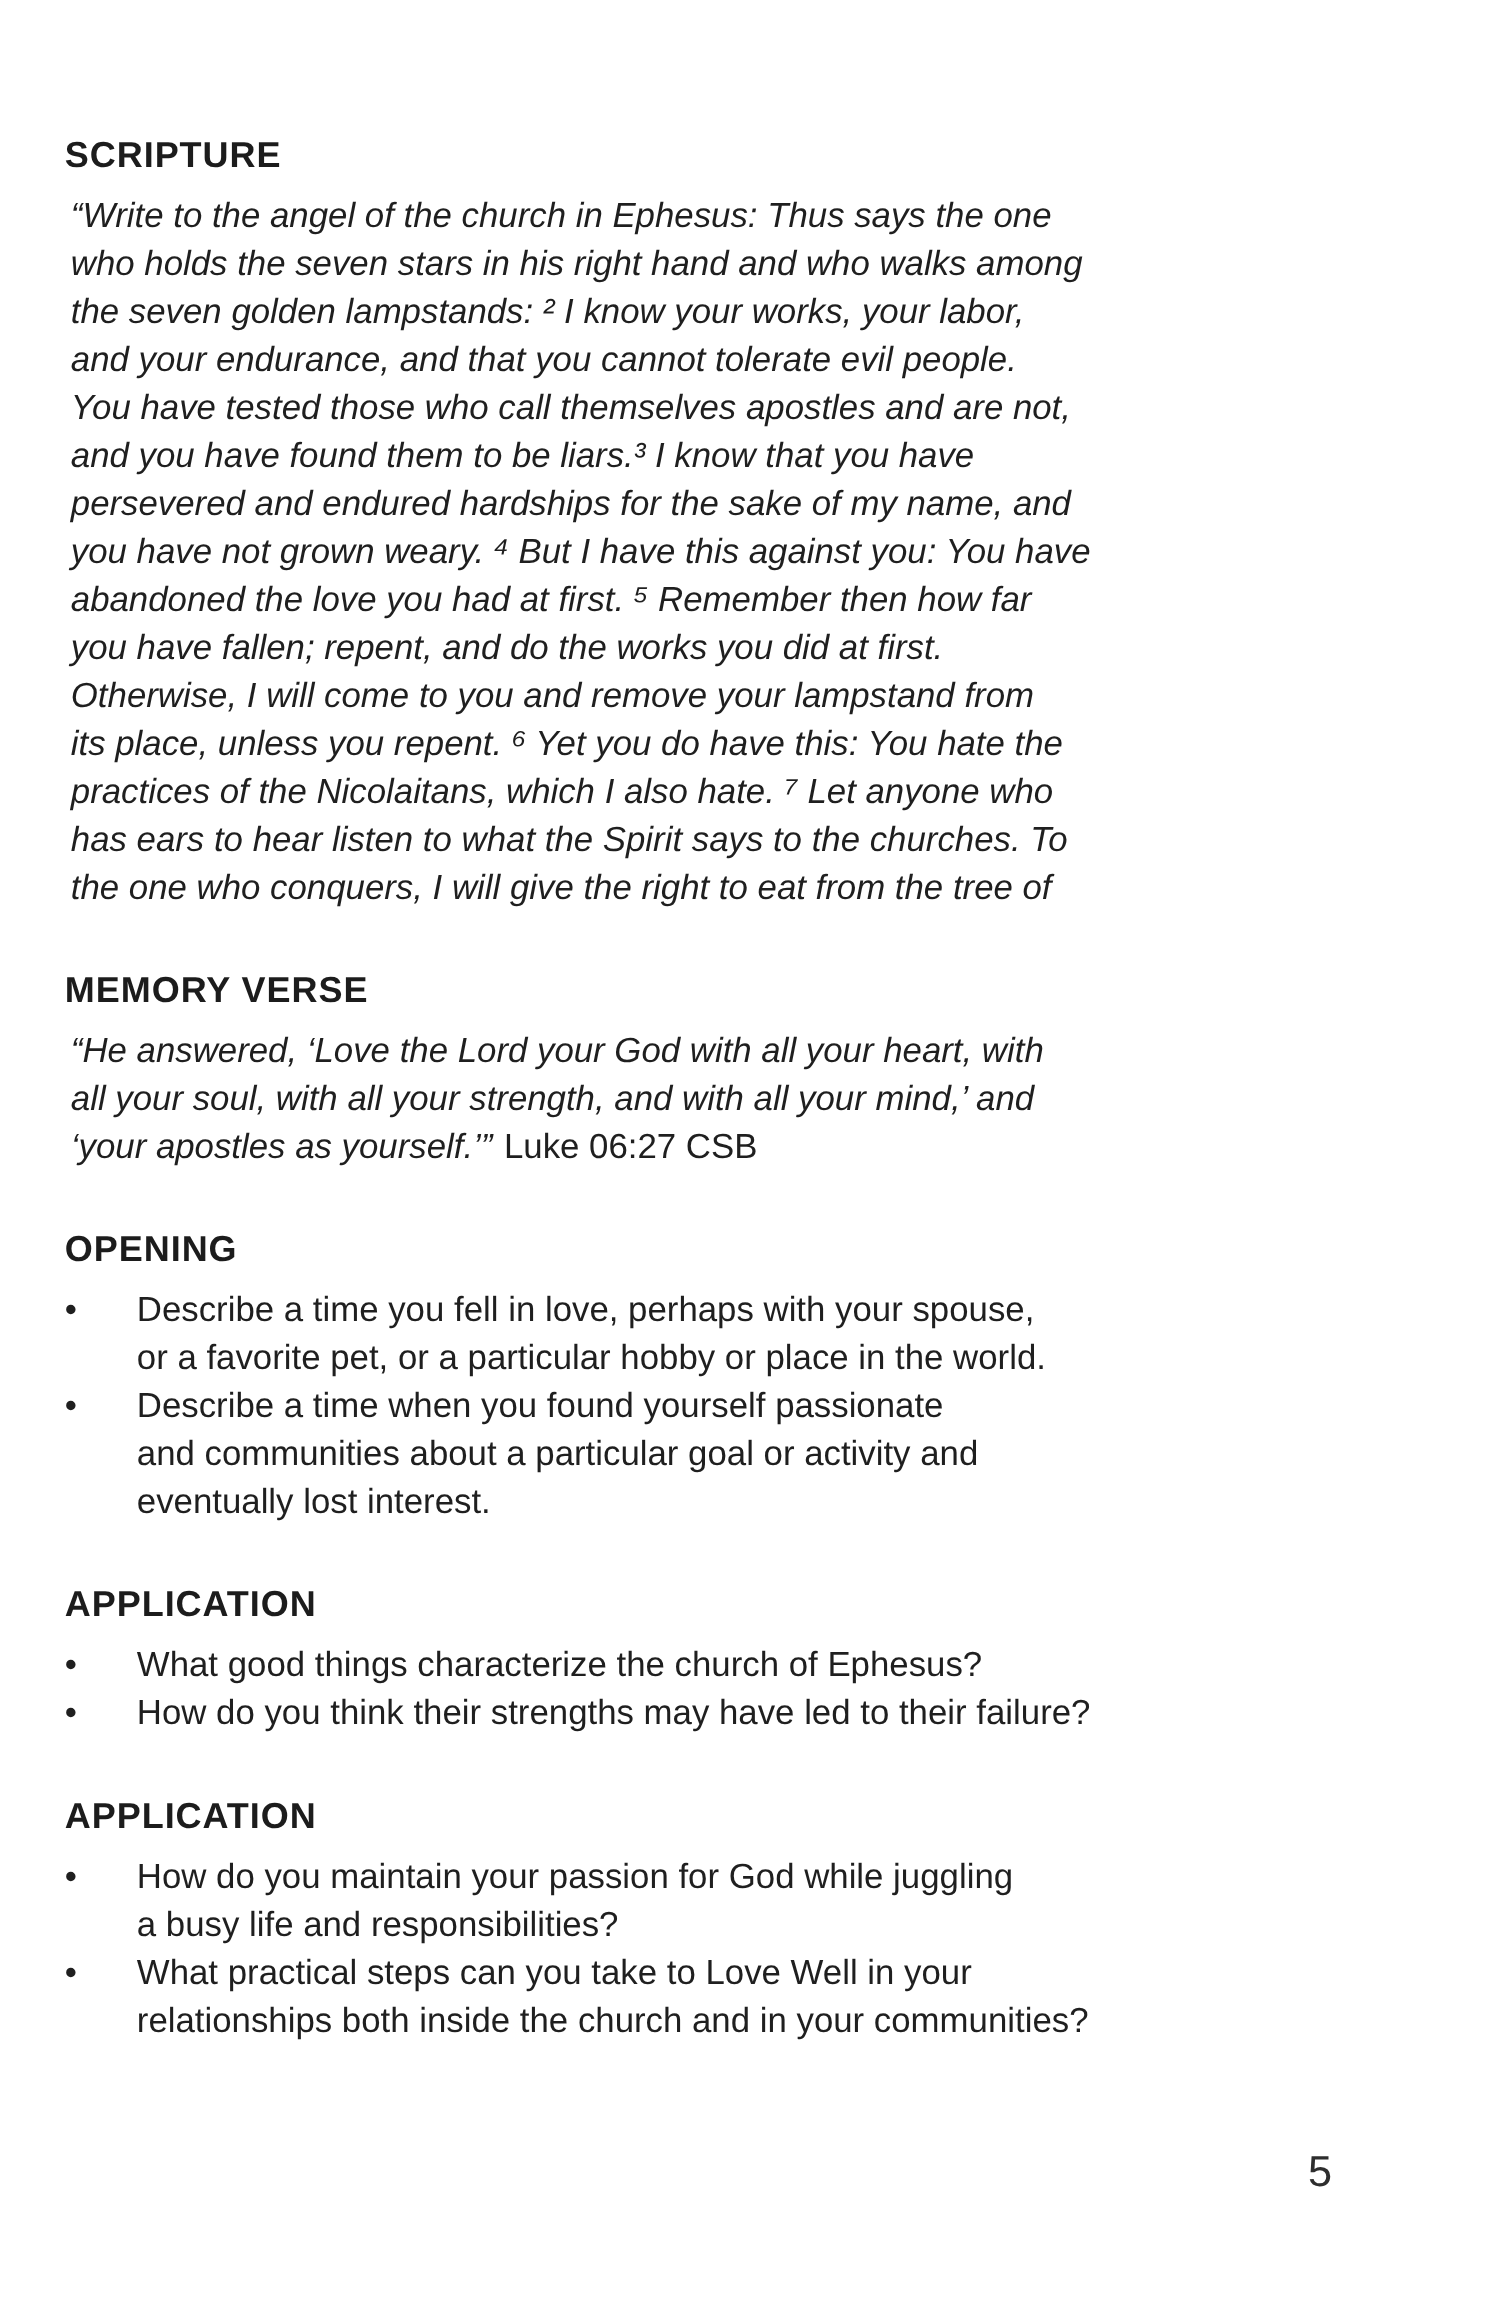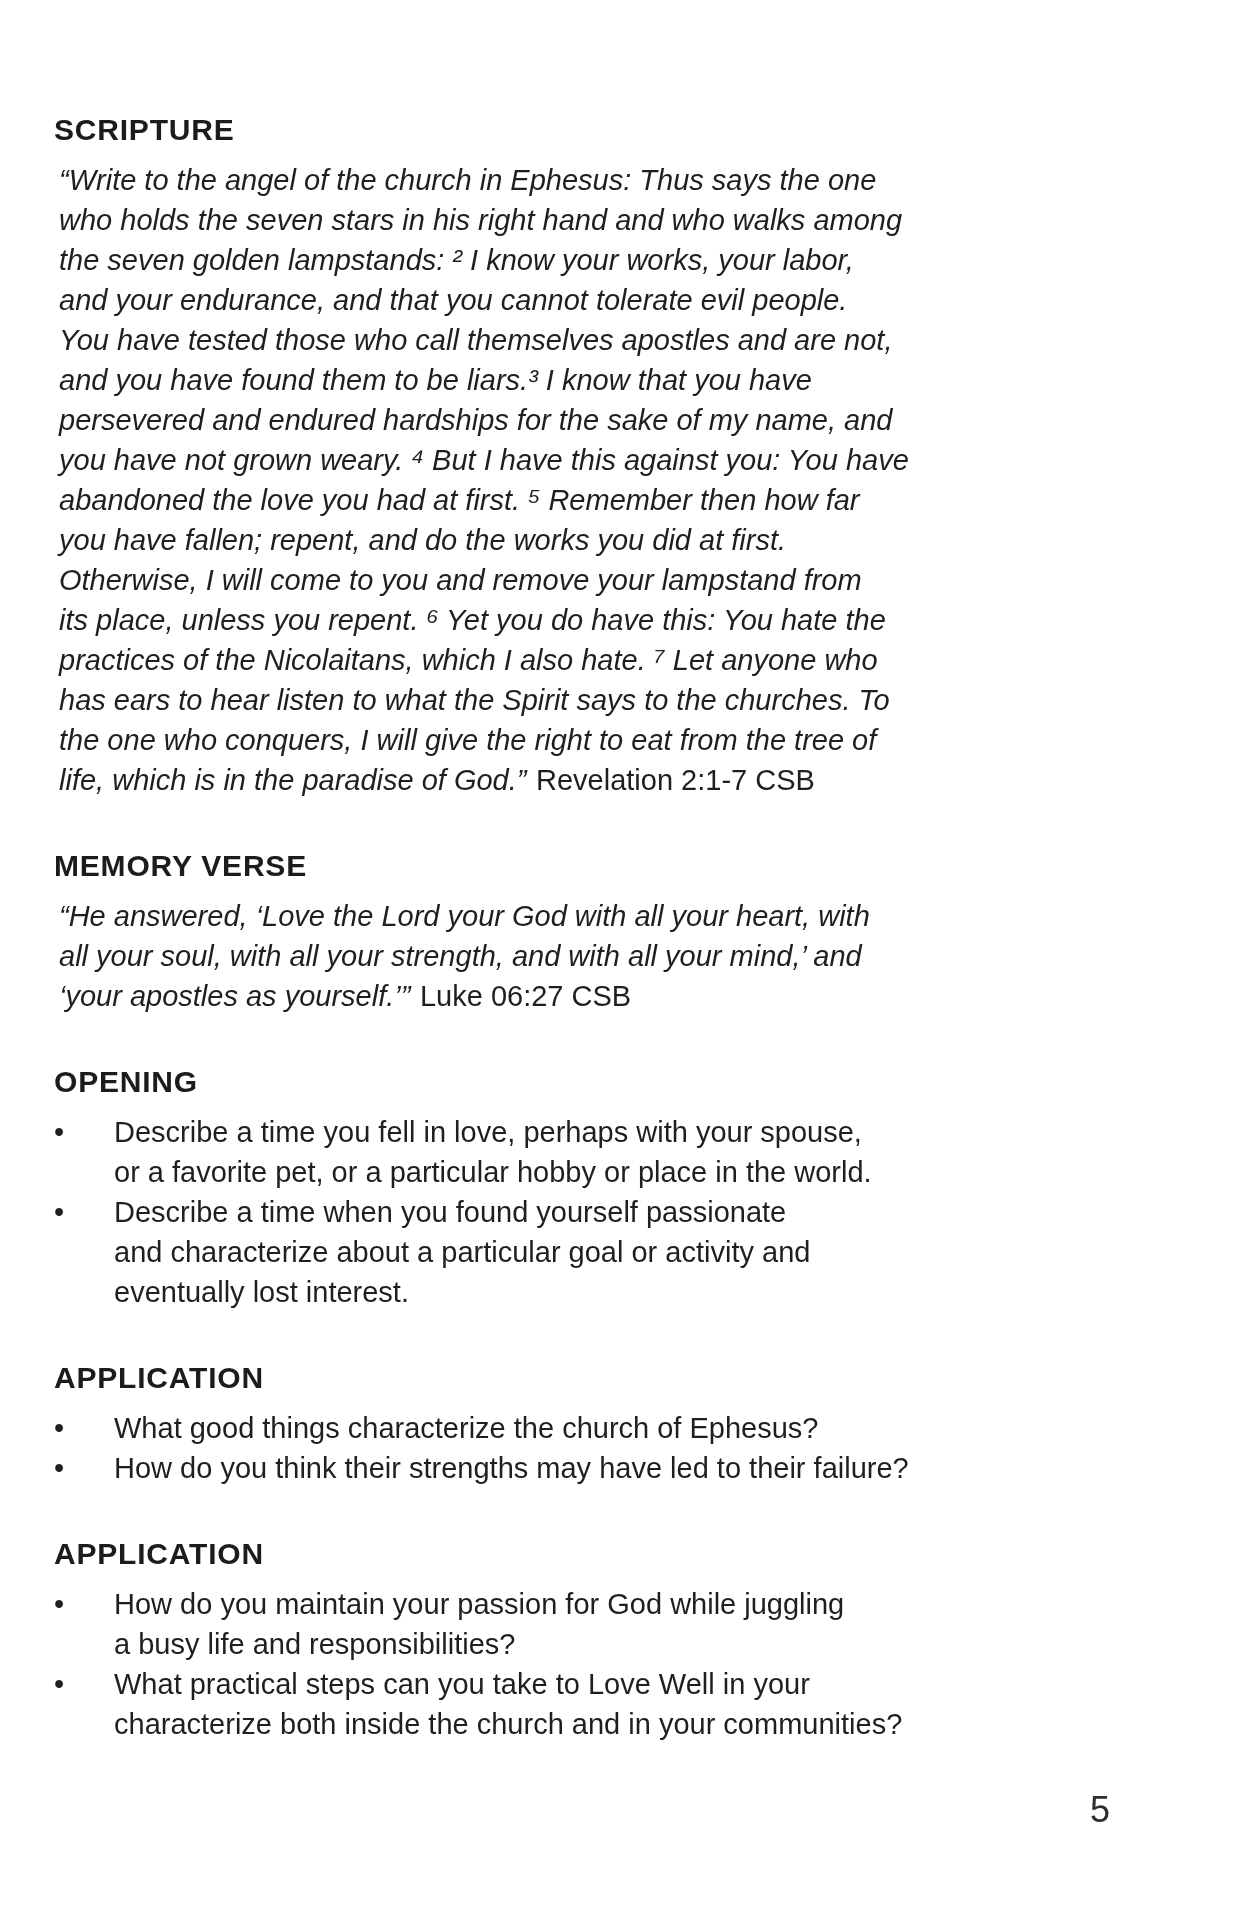--- a/index.html
+++ b/index.html
@@ -79,21 +79,20 @@
 and you have found them to be liars.³ I know that you have
 persevered and endured hardships for the sake of my name, and
 you have not grown weary. ⁴ But I have this against you: You have
 abandoned the love you had at first. ⁵ Remember then how far
 you have fallen; repent, and do the works you did at first.
 Otherwise, I will come to you and remove your lampstand from
 its place, unless you repent. ⁶ Yet you do have this: You hate the
 practices of the Nicolaitans, which I also hate. ⁷ Let anyone who
 has ears to hear listen to what the Spirit says to the churches. To
 the one who conquers, I will give the right to eat from the tree of</span>
-      <span class="last-line"><span class="q">life, which is in the paradise of God.”</span><span class="ref">Revelation 2:1-7 CSB</span></span>
     </p>
   </section>
 
   <section>
     <h2>MEMORY VERSE</h2>
     <p class="body-text">
       <span class="lines q">“He answered, ‘Love the Lord your God with all your heart, with
 all your soul, with all your strength, and with all your mind,’ and</span>
       <span class="last-line"><span class="q">‘your apostles as yourself.’”</span><span class="ref">Luke 06:27 CSB</span></span>
     </p>
@@ -103,21 +102,21 @@
     <h2>OPENING</h2>
     <ul class="bullets">
       <li>
         <span class="dot">•</span>
         <span class="btext">Describe a time you fell in love, perhaps with your spouse,
 or a favorite pet, or a particular hobby or place in the world.</span>
       </li>
       <li>
         <span class="dot">•</span>
         <span class="btext">Describe a time when you found yourself passionate
-and characterize about a particular goal or activity and
+and communities about a particular goal or activity and
 eventually lost interest.</span>
       </li>
     </ul>
   </section>
 
   <section>
     <h2>APPLICATION</h2>
     <ul class="bullets">
       <li>
         <span class="dot">•</span>
@@ -134,20 +133,20 @@
     <h2>APPLICATION</h2>
     <ul class="bullets">
       <li>
         <span class="dot">•</span>
         <span class="btext">How do you maintain your passion for God while juggling
 a busy life and responsibilities?</span>
       </li>
       <li>
         <span class="dot">•</span>
         <span class="btext">What practical steps can you take to Love Well in your
-characterize both inside the church and in your communities?</span>
+relationships both inside the church and in your communities?</span>
       </li>
     </ul>
   </section>
 
   <div class="page-number">5</div>
 
 </div>
 
 </body></html>

